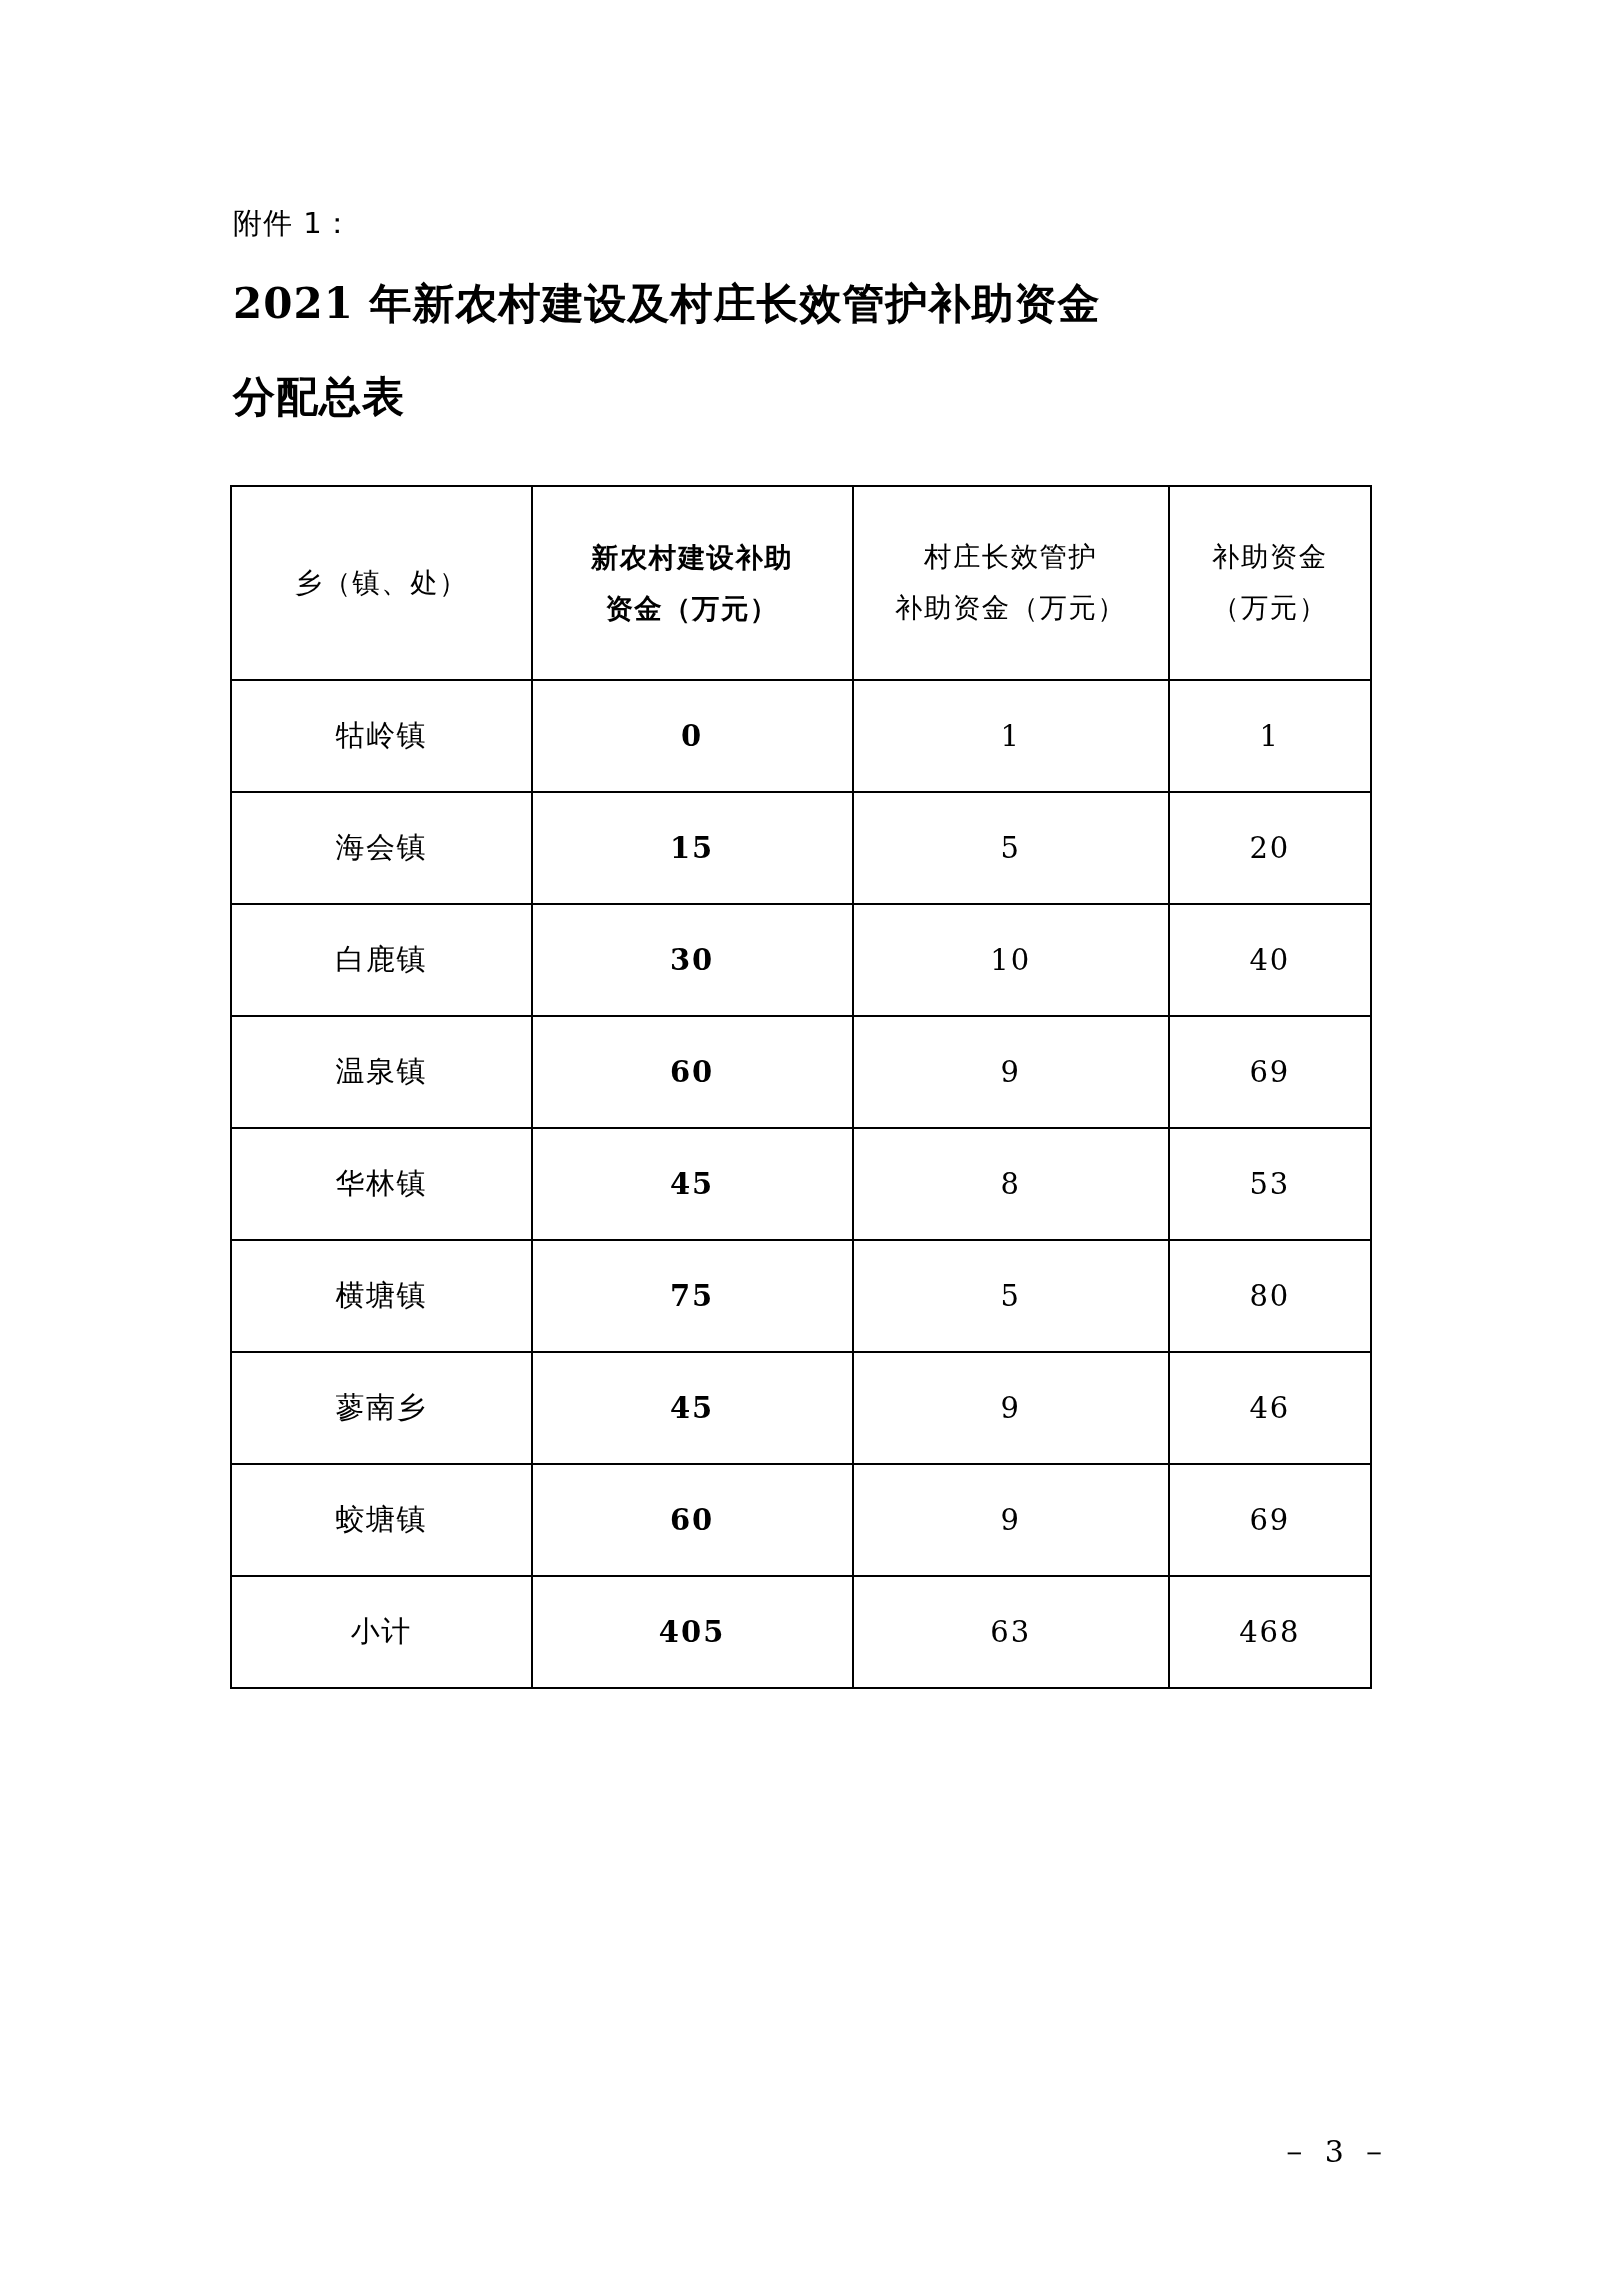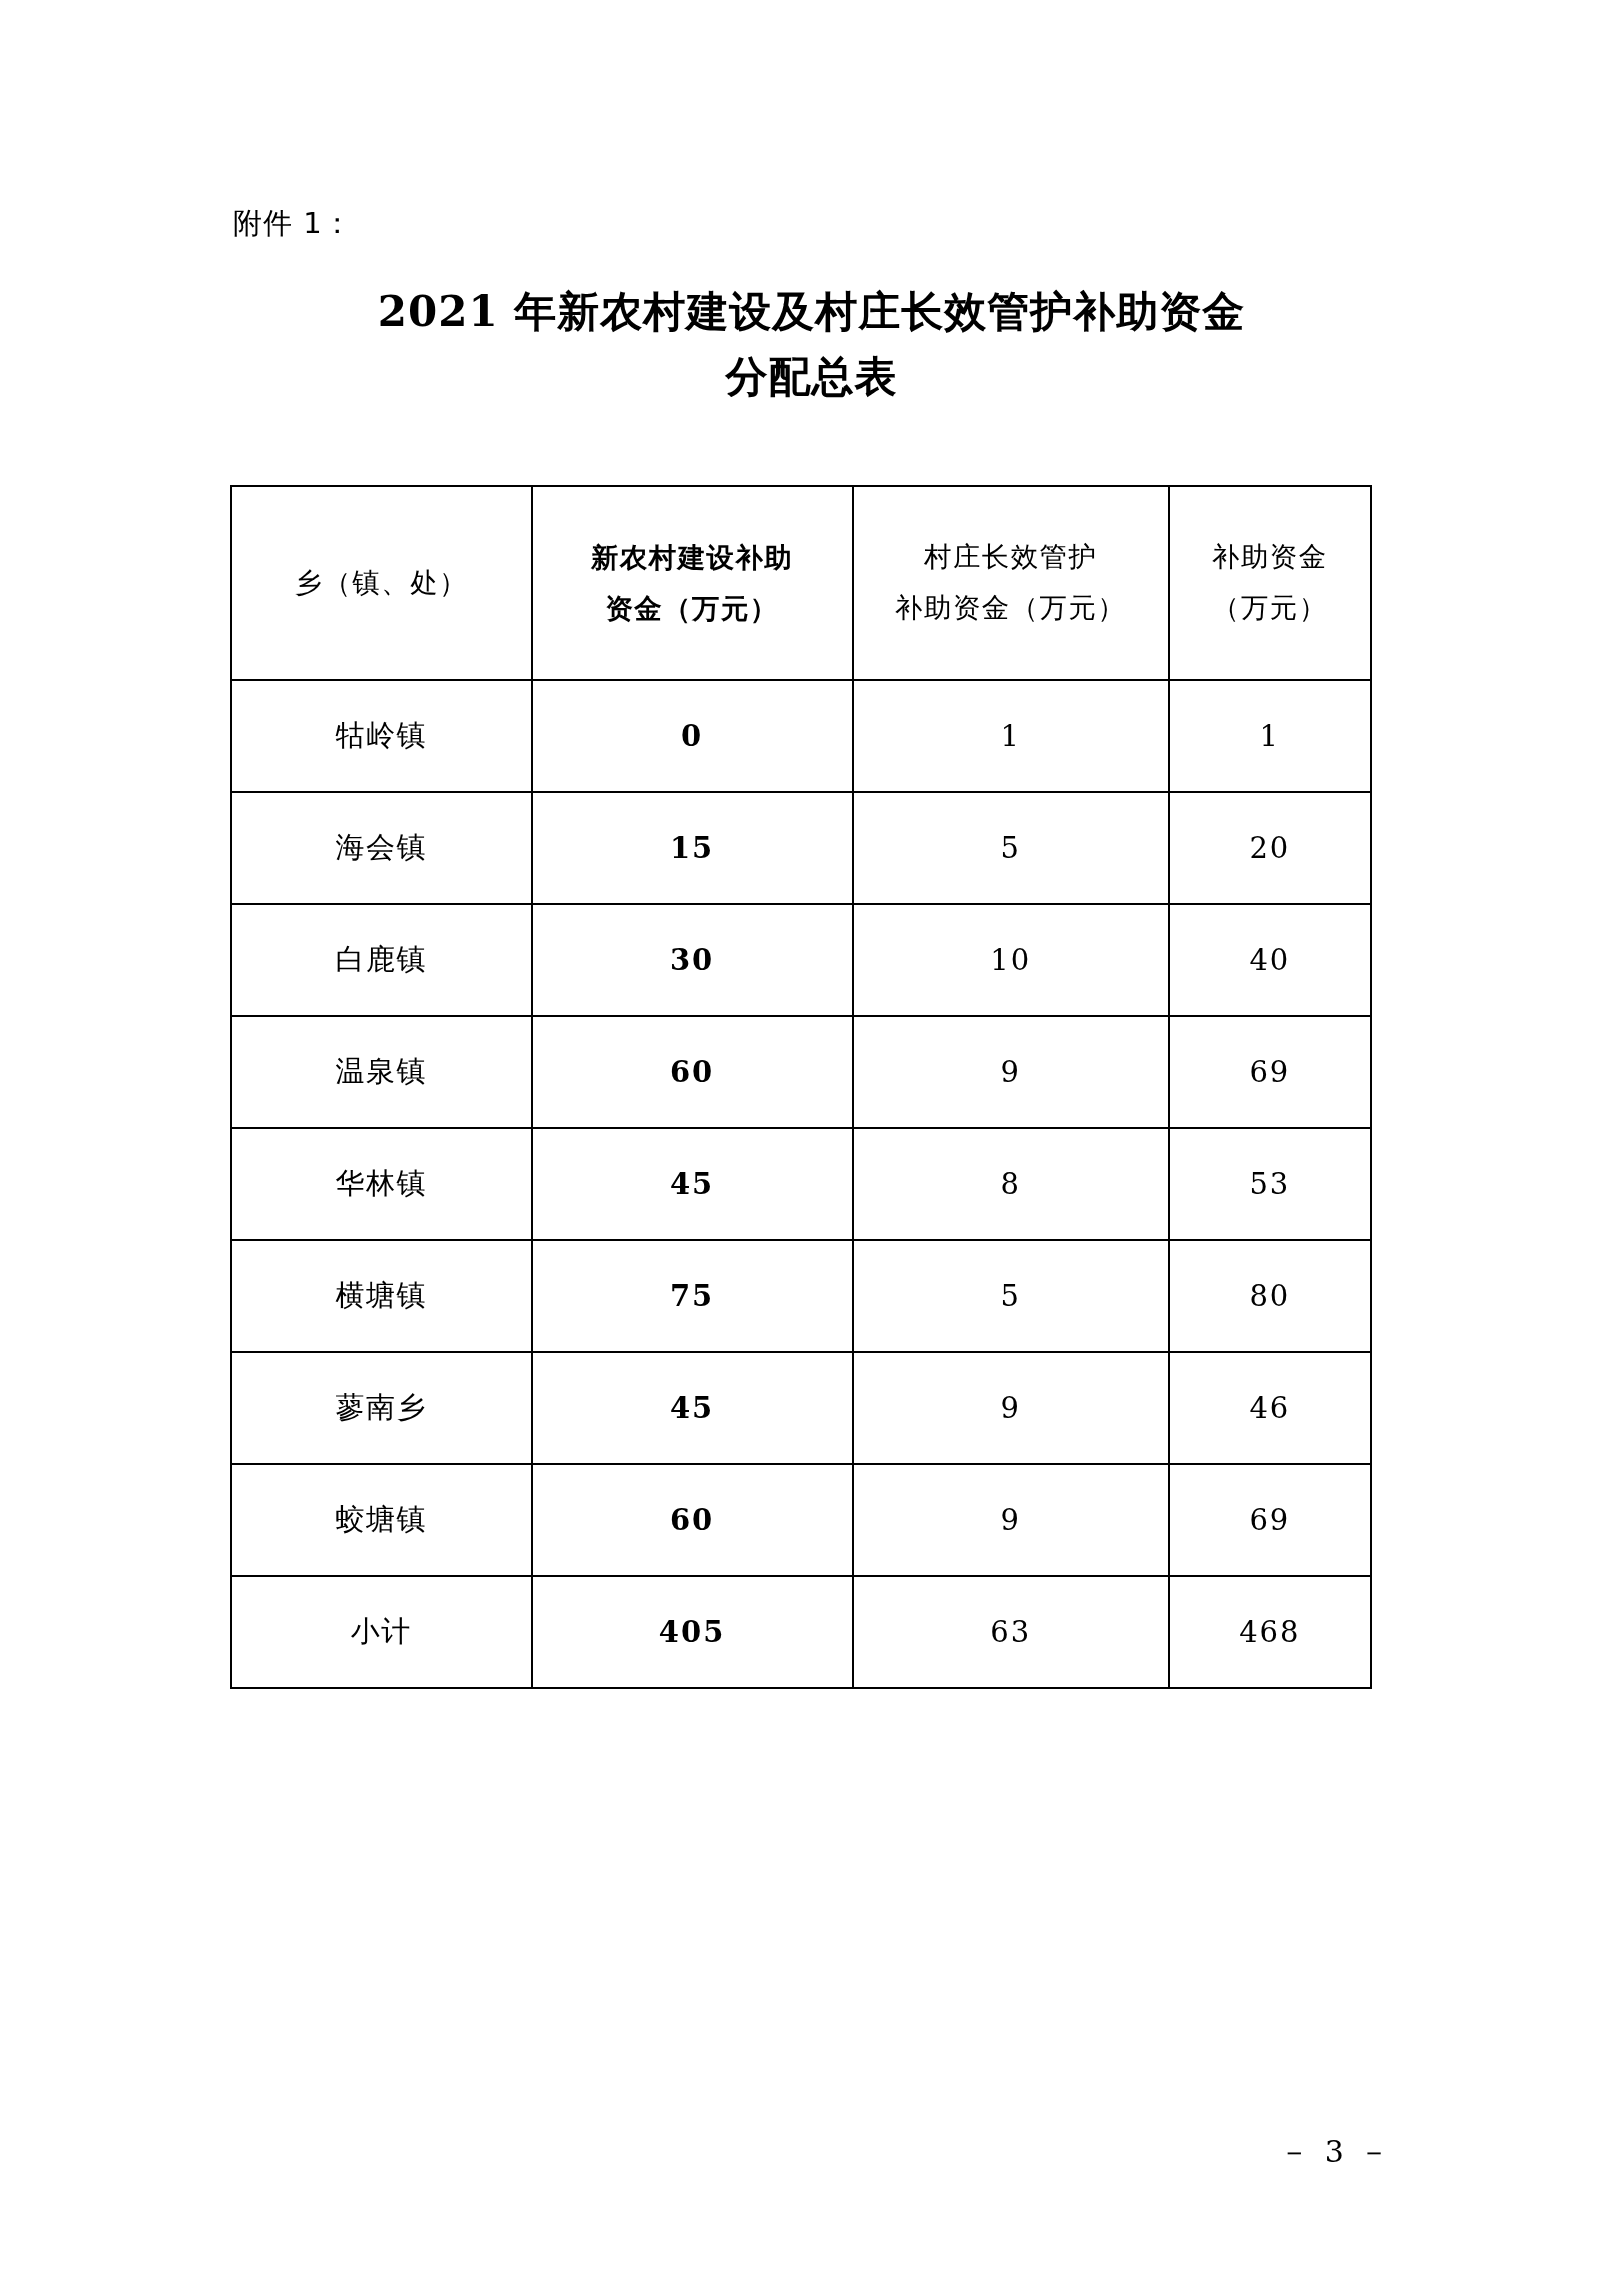--- a/index.html
+++ b/index.html
@@ -26,31 +26,31 @@
     left: 233px;
     top: 204px;
     font-family: "DejaVu Sans", "Liberation Sans", sans-serif;
     font-size: 29px;
     letter-spacing: 1px;
     font-weight: 400;
   }
   .doc-title {
     position: absolute;
     left: 233px;
-    top: 279px;
+    top: 271px;
     width: 1157px;
-    text-align: center;
     font-family: "DejaVu Serif", "Liberation Serif", serif;
     font-weight: bold;
     font-size: 42px;
     line-height: 1.55;
     letter-spacing: 1px;
   }
   .doc-title .line2 {
     display: block;
+    margin-top: 28px;
   }
   table.alloc {
     position: absolute;
     left: 230px;
     top: 485px;
     width: 1142px;
     border-collapse: collapse;
     table-layout: fixed;
   }
   table.alloc td {

